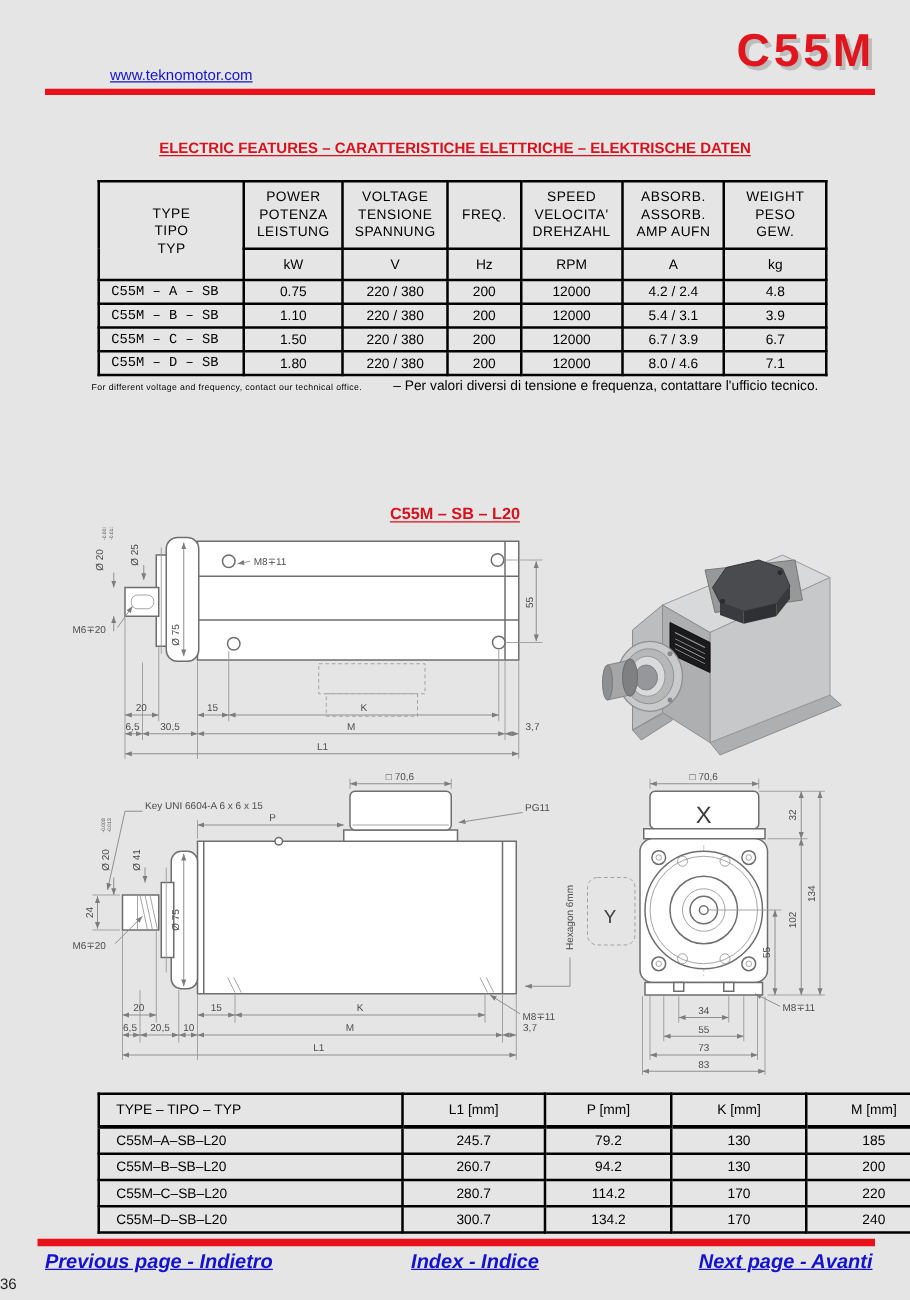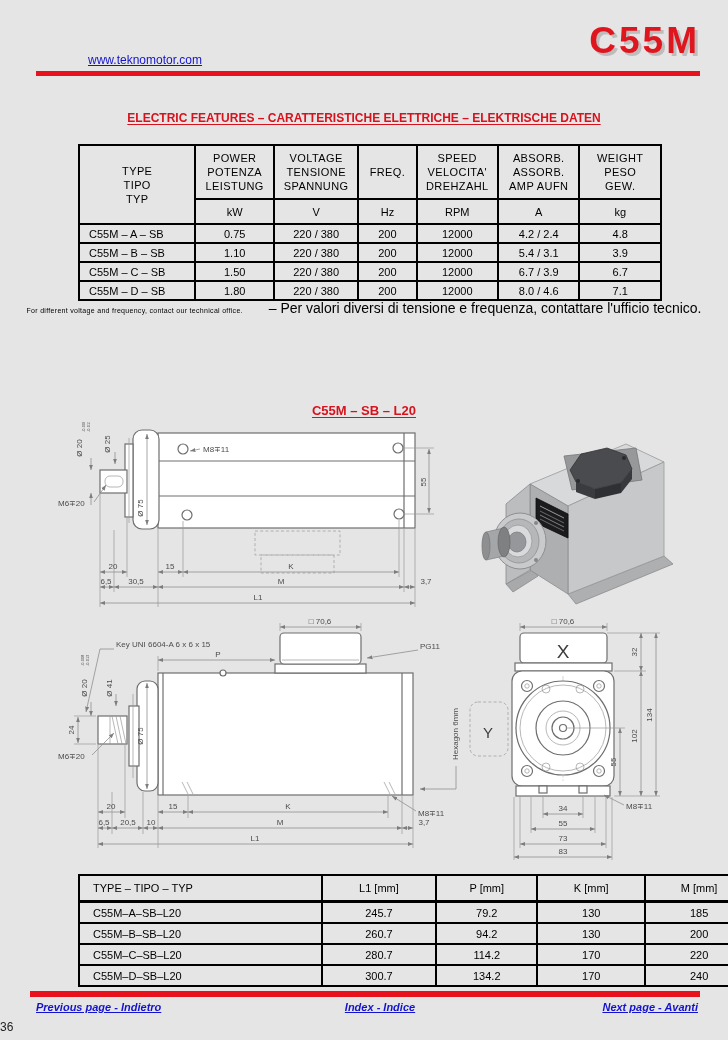--- a/index.html
+++ b/index.html
@@ -25,25 +25,25 @@
   #dims-title     { top:355px; font-size:13.5px; }
   #variant-title  { top:403px; font-size:13px; }
   
   table { border-collapse:collapse; }
   .etable { position:absolute; top:144px; left:78px; width:584px; font-size:11px; table-layout:fixed; }
   .etable th, .etable td { border:2px solid #000; padding:0 2px; text-align:center; font-weight:normal; }
   .etable .hline { display:block; line-height:14px; letter-spacing:0.4px; }
   .etable .hrow { height:54px; }
   .etable .urow td { height:23px; }
   .etable .drow td { height:17px; }
-  .etable .drow td:first-child { text-align:left; padding-left:9px; }
+  .etable .drow td:first-child { text-align:left; padding-left:9px;font-family:Liberation Mono, monospace; }
   
   .note { position:absolute; top:299px; left:0; width:100%; text-align:center; white-space:nowrap; }
   .note .en { font-size:7px; letter-spacing:0.3px; }
-  .note .it { font-size:14px;margin-left:22px; }
+  .note .it { font-size:11px;margin-left:22px; }
   
   .dtable { position:absolute; top:874px; left:78px; width:676px; font-size:11px; table-layout:fixed; }
   .dtable th, .dtable td { border:2px solid #000; padding:0 2px; text-align:center; font-weight:normal; }
   .dtable th { height:24px; border-bottom:3px solid #000; }
   .dtable td { height:19px; }
   .dtable th:first-child, .dtable td:first-child { text-align:left; padding-left:13px; }
   
   .draw { position:absolute; }
   .body-line { stroke:#6e6e6e; stroke-width:1.2; fill:none; }
   .fillw { fill:#ffffff; }
@@ -51,21 +51,21 @@
   .dim  { stroke:#8f8f8f; stroke-width:0.8; fill:none; }
   .dash { stroke:#a2a2a2; stroke-width:0.8; fill:none; stroke-dasharray:3 2.2; }
   .cline { stroke:#b5b5b5; stroke-width:0.6; fill:none; stroke-dasharray:6 2 1.5 2; }
   .dimtext { font-size:8px; fill:#4c4c4c; font-family:"Liberation Sans", sans-serif; }
   .tol { font-size:4px; fill:#4c4c4c; font-family:"Liberation Sans", sans-serif; }
   .biglbl { font-size:19px; fill:#3d3d3d; font-family:"Liberation Sans", sans-serif; }
   .midlbl { font-size:15px; fill:#3d3d3d; font-family:"Liberation Sans", sans-serif; }
   
   .rule-bottom { position:absolute; top:991px; left:30px; width:670px; height:6px; background:#e8111c; }
   .flink {
-    position:absolute; top:1001px; font-size:11px; font-weight:bold; font-style:italic;
+    position:absolute; top:1001px; font-size:16px; font-weight:bold; font-style:italic;
     color:#1313cf; text-decoration:underline; cursor:pointer;
   }
   #link-prev { left:36px; }
   #link-index { left:16px; width:100%; text-align:center; }
   #link-next { right:30px; }
   .page-num { position:absolute; top:1020px; left:0; width:100%; font-size:12px; color:#222; }
 </style>
 </head>
 <body>
 

